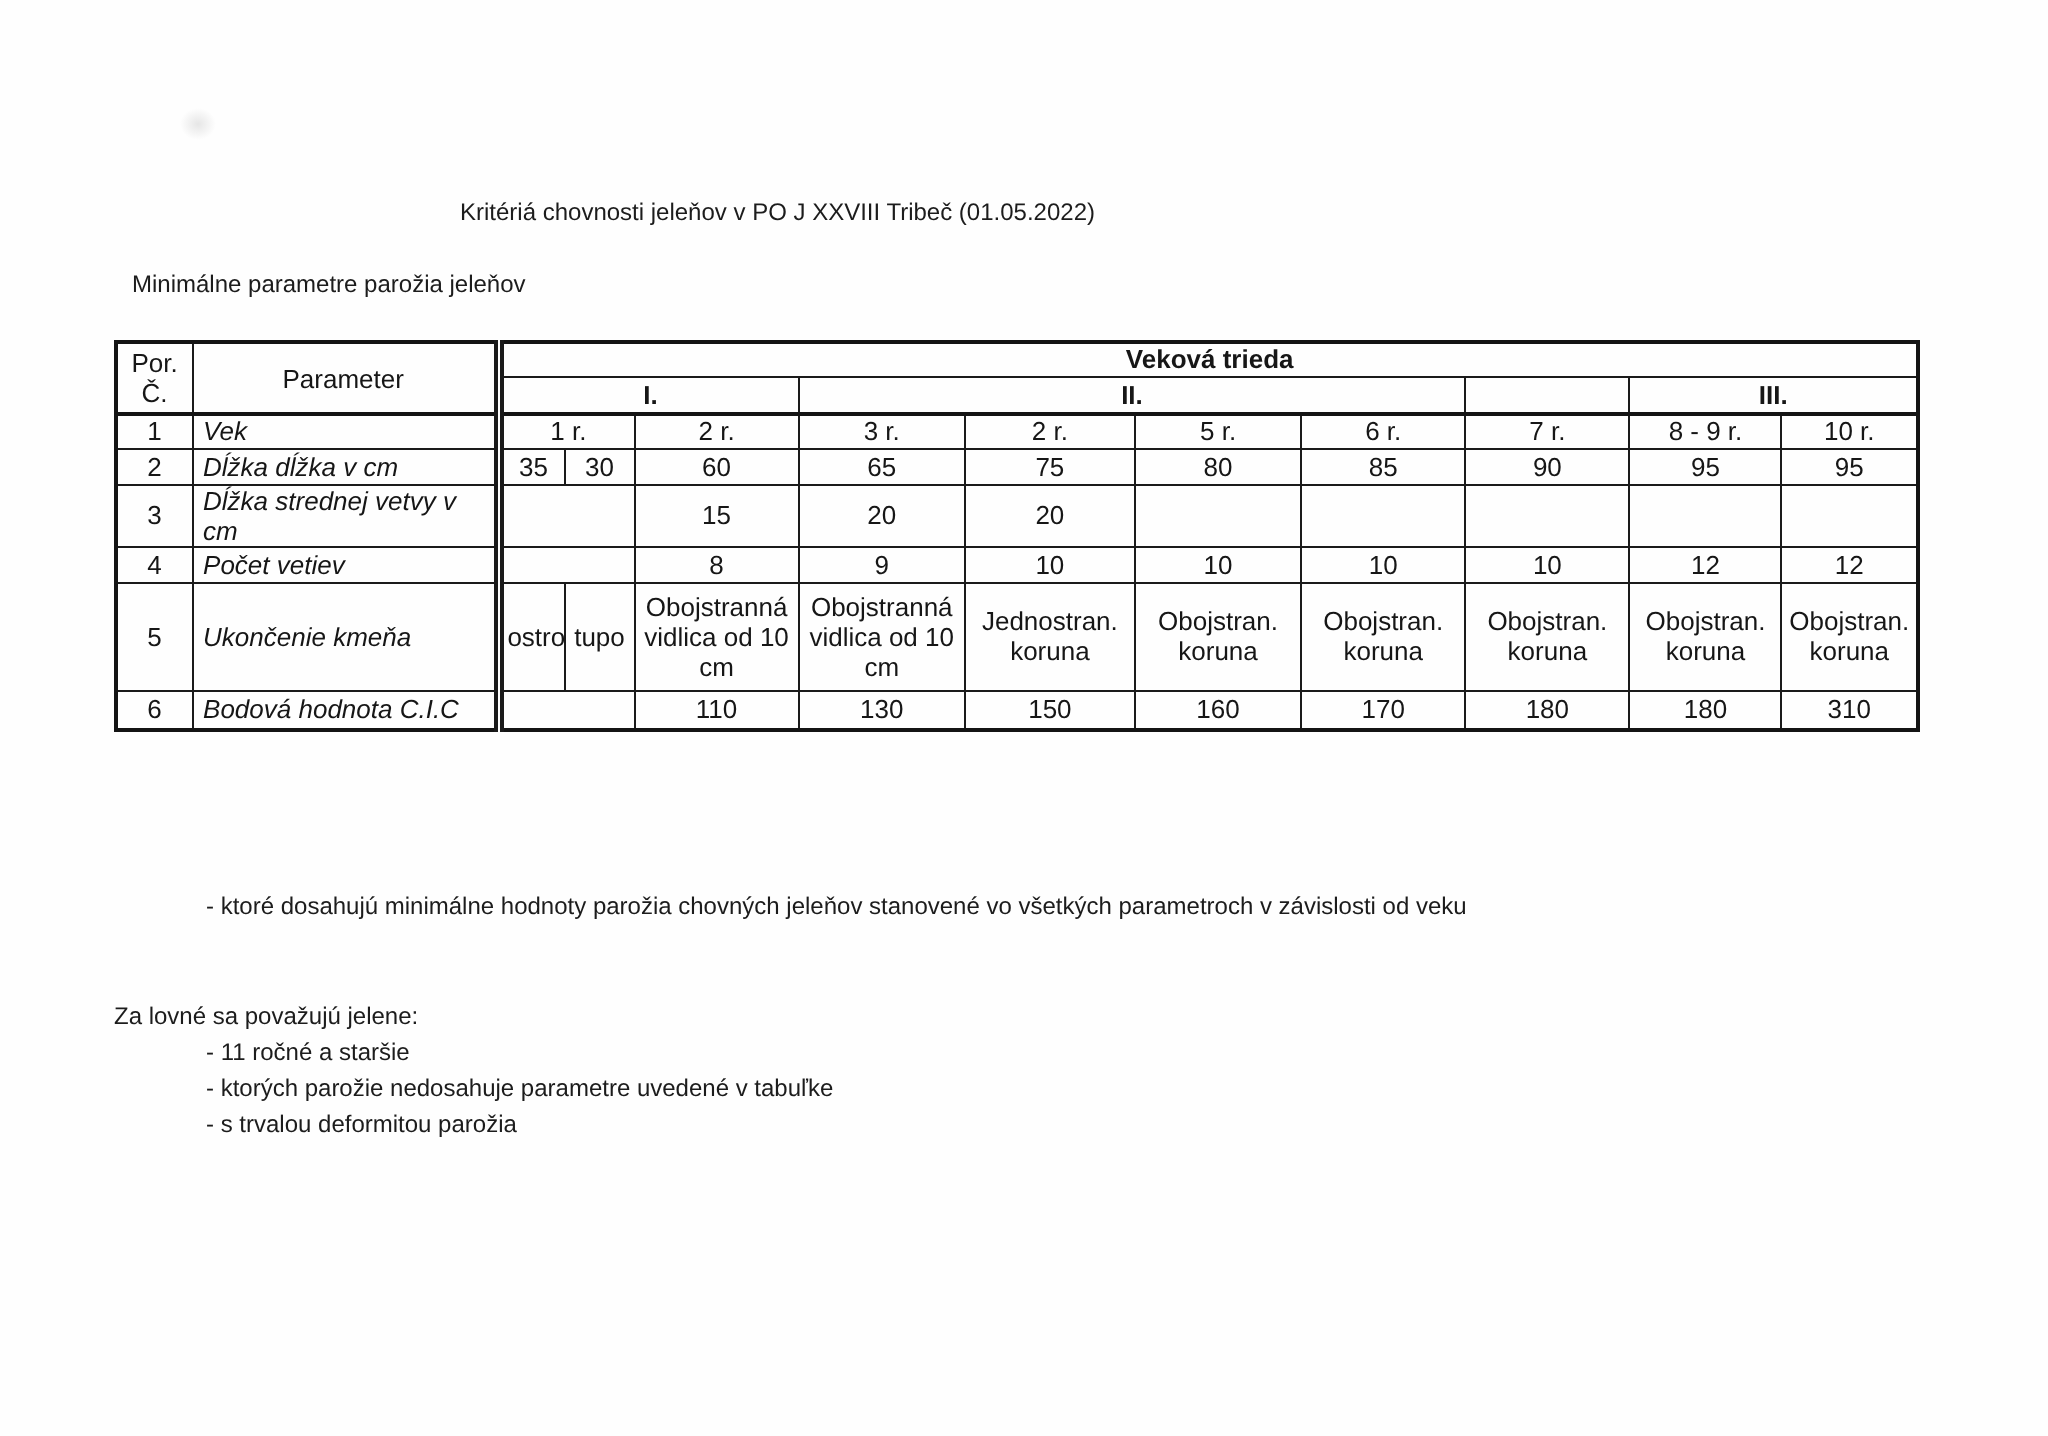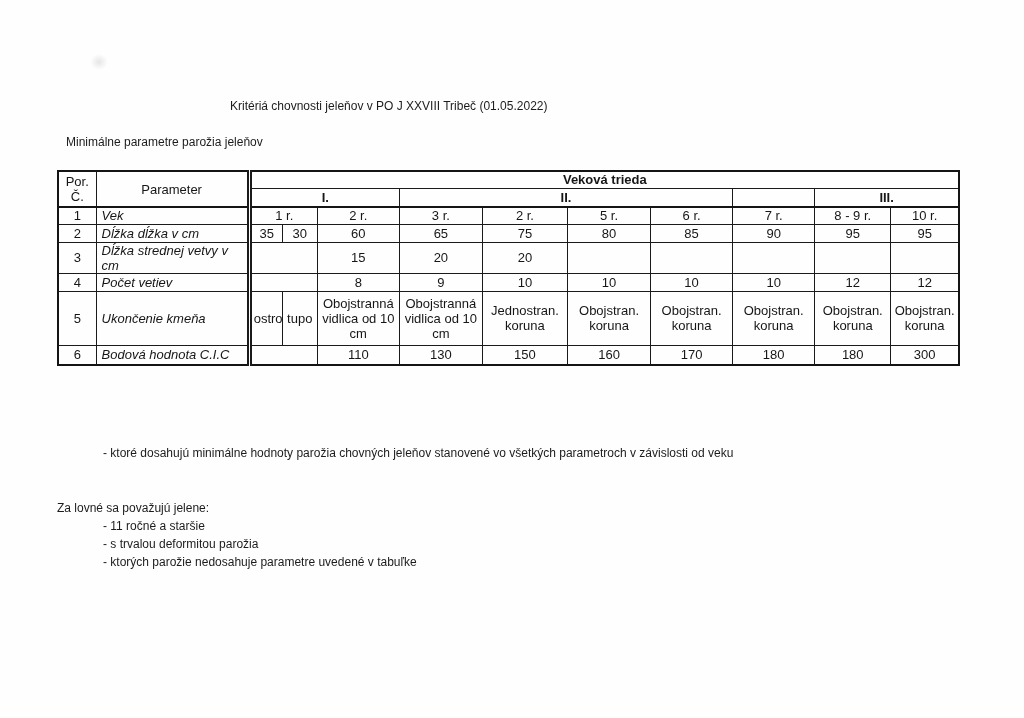--- a/index.html
+++ b/index.html
@@ -209,30 +209,30 @@
         <td>6</td>
         <td class="param">Bodová hodnota C.I.C</td>
         <td colspan="2" class="dl"></td>
         <td>110</td>
         <td>130</td>
         <td>150</td>
         <td>160</td>
         <td>170</td>
         <td>180</td>
         <td>180</td>
-        <td>300</td>
+        <td>310</td>
       </tr>
     </tbody>
   </table>
 
 
   <div class="textblock breeding">
     <div class="sub">- ktoré dosahujú minimálne hodnoty parožia chovných jeleňov stanovené vo všetkých parametroch v závislosti od veku</div>
   </div>
 
   <div class="textblock hunting">
     <div>Za lovné sa považujú jelene:</div>
     <div class="sub">- 11 ročné a staršie</div>
+    <div class="sub">- ktorých parožie nedosahuje parametre uvedené v tabuľke</div>
     <div class="sub">- s trvalou deformitou parožia</div>
-    <div class="sub">- ktorých parožie nedosahuje parametre uvedené v tabuľke</div>
   </div>
 
 </div>
 
 </body></html>

